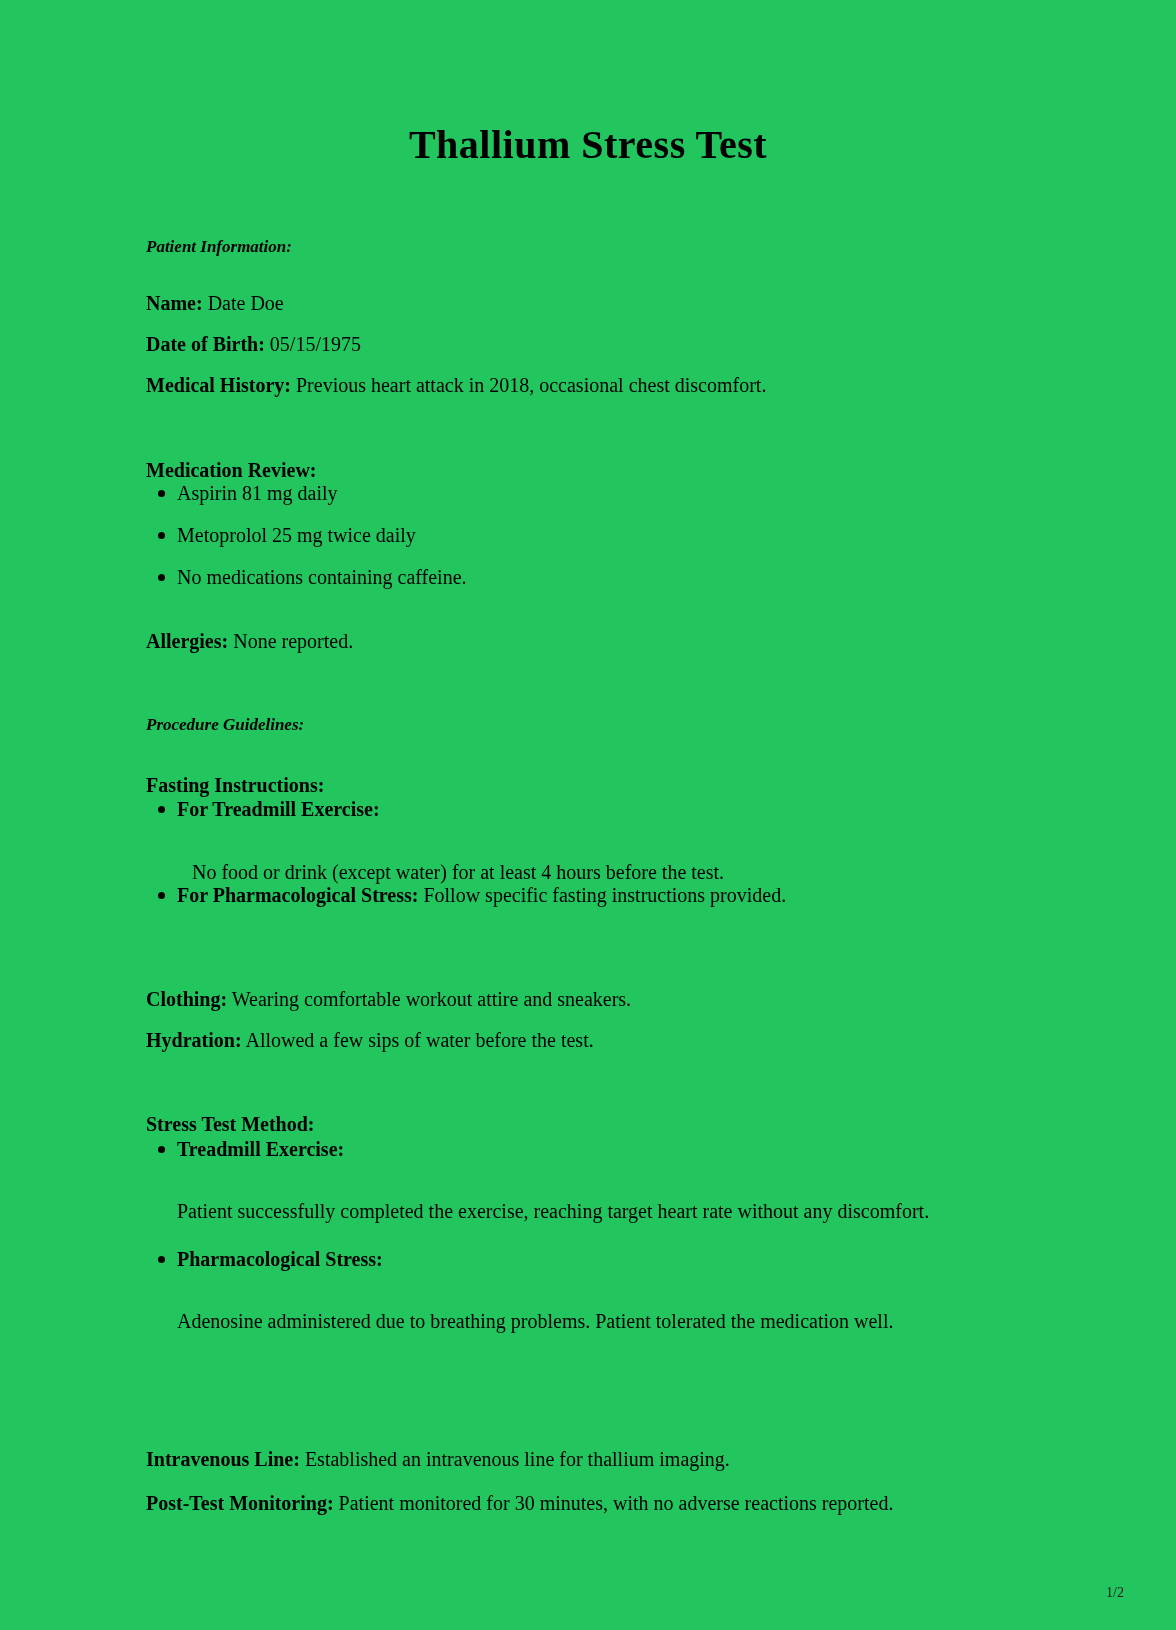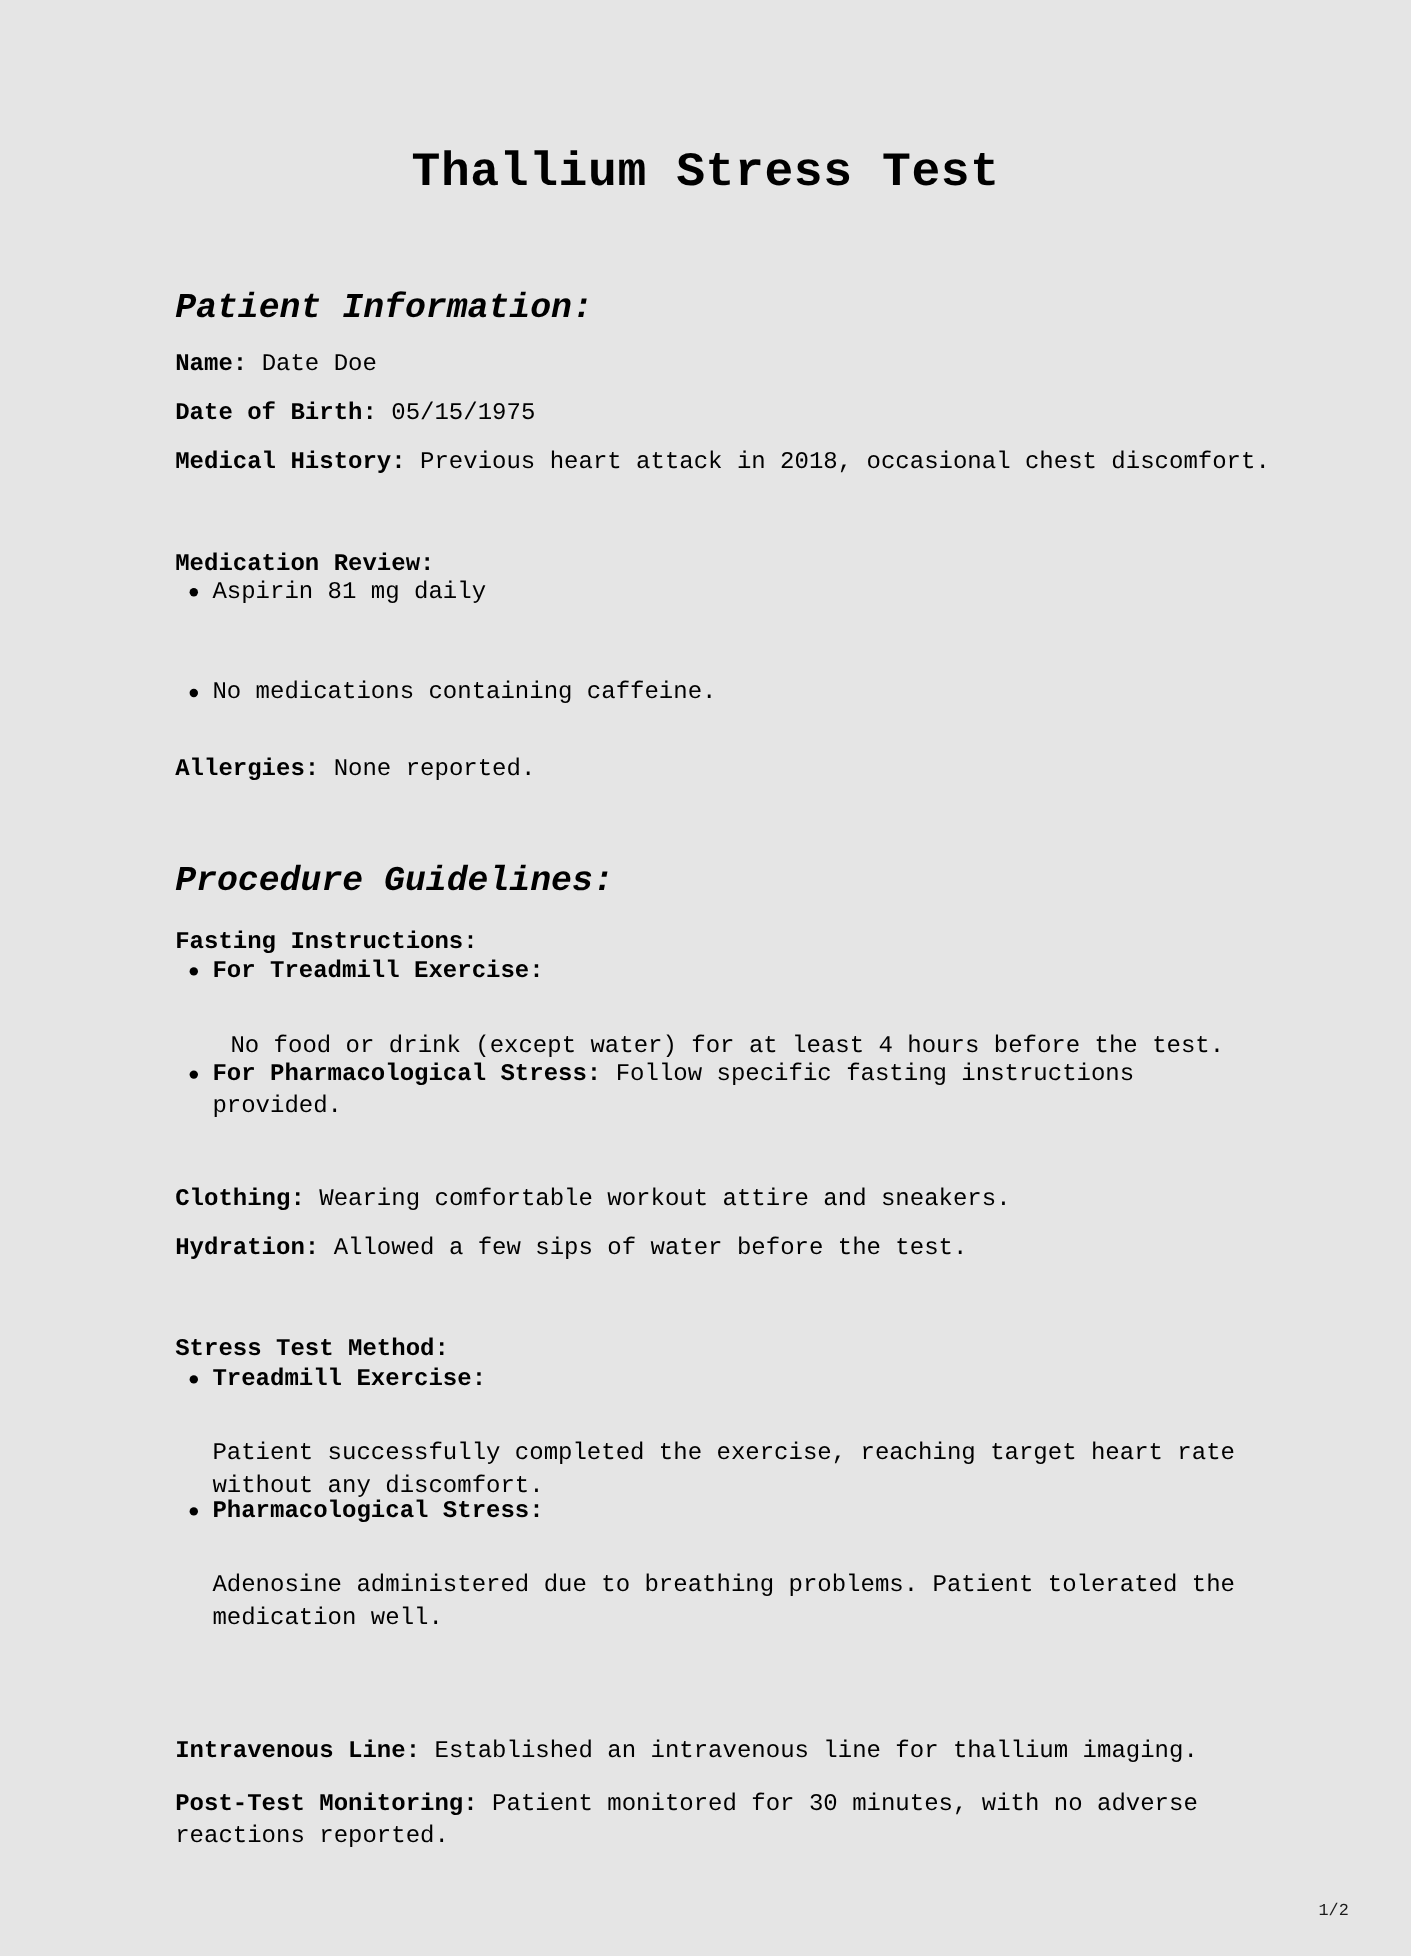--- a/index.html
+++ b/index.html
@@ -1,35 +1,35 @@
 <!DOCTYPE html>
 <html><head>
 <meta charset="utf-8">
 <style>
   html, body { margin: 0; padding: 0; background: #ffffff; }
   .page {
     position: relative;
     width: 1176px;
     height: 1630px;
-    background: #e5e5e5;
+    background: #22c55e;
     color: #000000;
-    font-family: Liberation Mono, monospace;
+    font-family: Liberation Serif, serif;
     overflow: hidden;
   }
   .abs { position: absolute; left: 146px; width: 920px; }
   .doc-title {
     width: 884px;
     text-align: center;
     font-size: 40px;
     font-weight: bold;
     line-height: 48px;
     letter-spacing: 0.5px;
   }
   .section-heading {
-    font-size: 29px;
+    font-size: 17px;
     font-weight: bold;
     font-style: italic;
     line-height: 30px;
   }
   .sub-heading {
     font-size: 20px;
     font-weight: bold;
     line-height: 27px;
   }
   .body-line {
@@ -92,20 +92,24 @@
     <strong>Medical History:</strong>
     <span>Previous heart attack in 2018, occasional chest discomfort.</span>
   </p>
 
   <h3 class="abs sub-heading" style="top:437px;">Medication Review:</h3>
 
   <div class="abs bullet-item" style="top:480px;">
     <span class="bullet-dot"></span>
     <span>Aspirin 81 mg daily</span>
   </div>
+  <div class="abs bullet-item" style="top:522px;">
+    <span class="bullet-dot"></span>
+    <span>Metoprolol 25 mg twice daily</span>
+  </div>
   <div class="abs bullet-item" style="top:564px;">
     <span class="bullet-dot"></span>
     <span>No medications containing caffeine.</span>
   </div>
 
   <p class="abs body-line" style="top:608px;">
     <strong>Allergies:</strong>
     <span>None reported.</span>
   </p>
 

